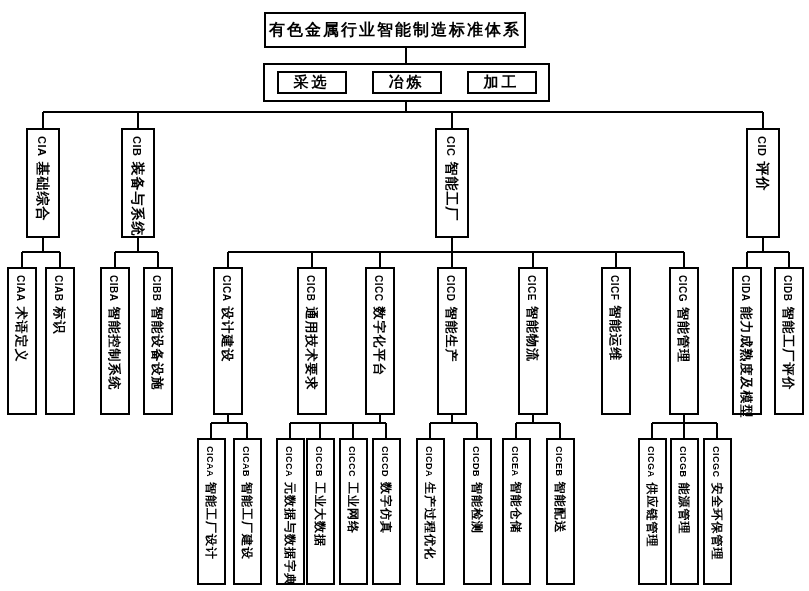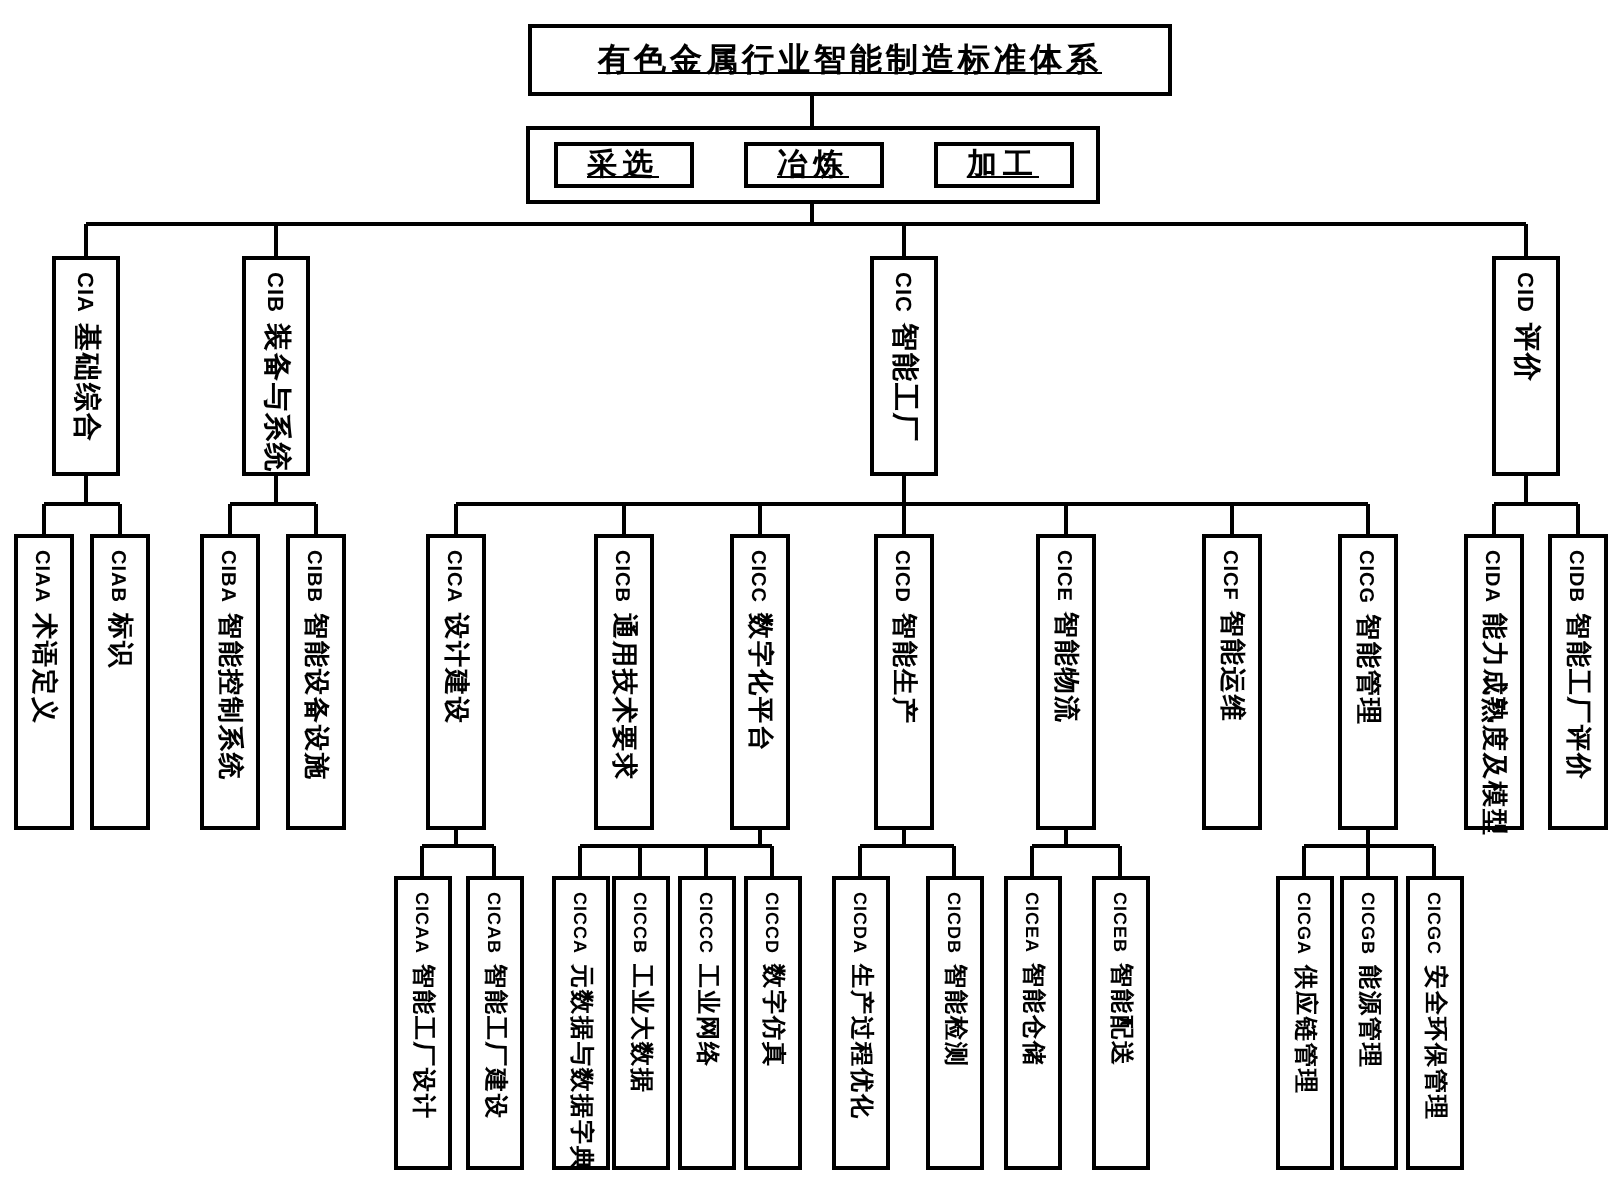--- a/index.html
+++ b/index.html
@@ -4,21 +4,21 @@
 <style>
   html,body{margin:0;padding:0;background:#fff;}
   .stage{
     position:relative;width:809px;height:591px;background:#ffffff;
     font-family:"Liberation Sans","DejaVu Sans",sans-serif;color:#000;overflow:hidden;
   }
   .connectors{position:absolute;left:0;top:0;}
   .box{position:absolute;border:2px solid #000;background:#fff;box-sizing:border-box;}
   .titlebox{display:flex;align-items:center;justify-content:center;
     font-weight:bold;font-size:16px;letter-spacing:2px;}
-  .procwrap{display:flex;align-items:center;justify-content:center;gap:25px;text-decoration:underline;}
+  .procwrap{display:flex;align-items:center;justify-content:center;gap:25px;}
   .procbox{border:2px solid #000;width:70px;height:23px;box-sizing:border-box;
     display:flex;align-items:center;justify-content:center;
     font-weight:bold;font-size:15px;letter-spacing:3px;background:#fff;}
   .vbox{position:absolute;border:2px solid #000;background:#fff;box-sizing:border-box;}
   .vt{position:absolute;top:6px;left:50%;transform-origin:0 0;
     transform:rotate(90deg) translateY(-50%);white-space:nowrap;
     line-height:1;font-weight:bold;}
   .vt .code{font-size:10px;margin-right:5px;letter-spacing:.5px;}
   .vt .cname{font-size:13px;letter-spacing:1px;}
   .lv1 .vt .code{font-size:11px;}
@@ -51,21 +51,21 @@
       <path d="M380 415 V424 M290 423 H386 M290 423 V438 M320 423 V438 M353 423 V438 M386 423 V438"></path>
 
       <path d="M452 415 V424 M430 423 H477 M430 423 V438 M477 423 V438"></path>
 
       <path d="M533 415 V424 M516 423 H560 M516 423 V438 M560 423 V438"></path>
 
       <path d="M684 415 V438 M652 423 H717 M652 423 V438 M717 423 V438"></path>
     </g>
   </svg>
 
-  <div class="box titlebox" style="left:264px;top:12px;width:322px;height:36px;text-decoration:underline;">
+  <div class="box titlebox" style="left:264px;top:12px;width:262px;height:36px;">
     <span>有色金属行业智能制造标准体系</span>
   </div>
 
   <div class="box procwrap" style="left:263px;top:63px;width:287px;height:39px;">
     <div class="procbox">
       <span>采选</span>
     </div>
     <div class="procbox">
       <span>冶炼</span>
     </div>

